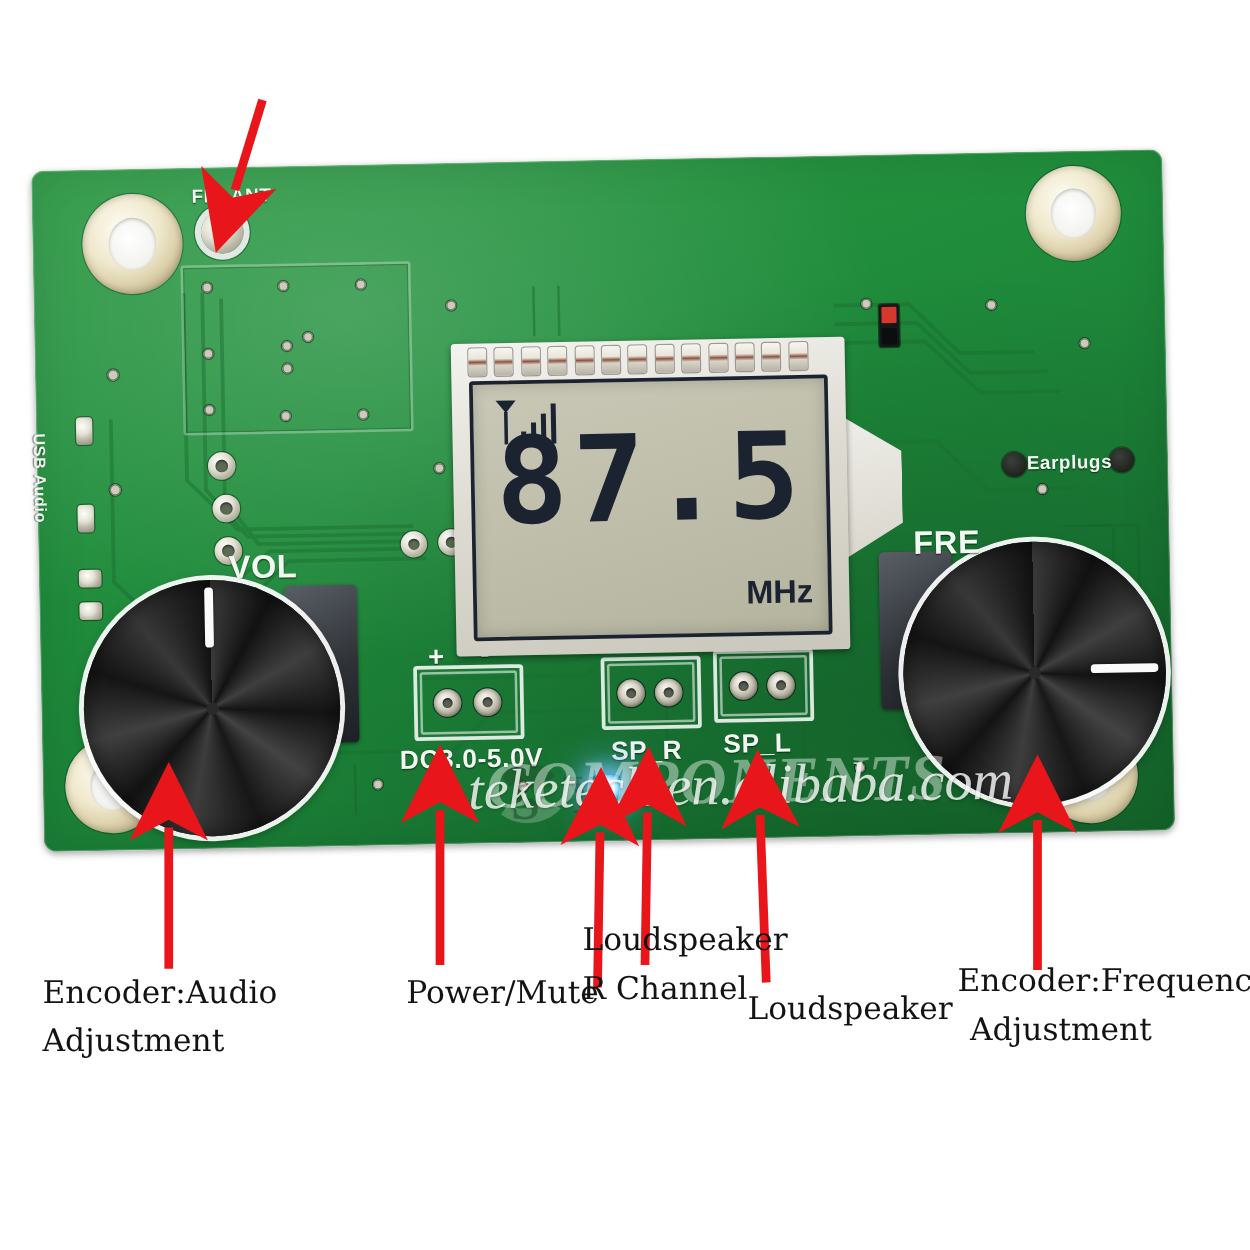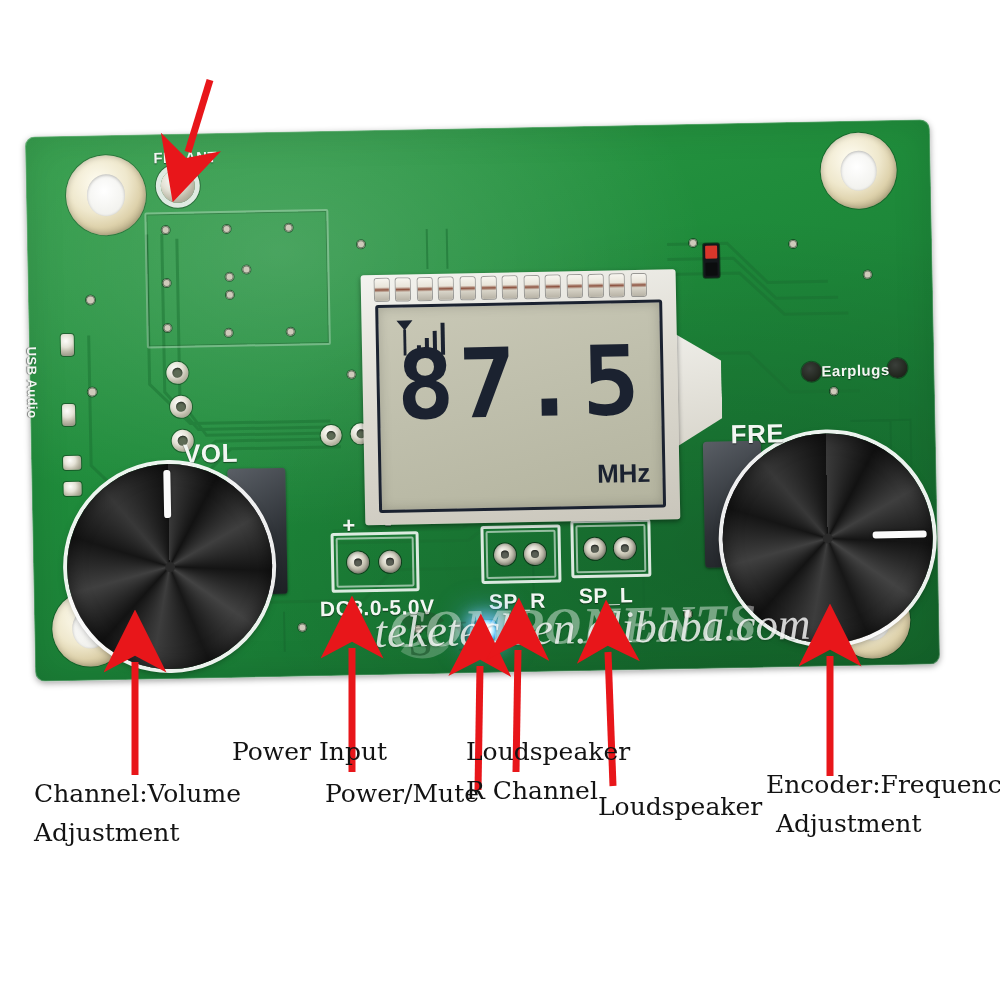--- a/index.html
+++ b/index.html
@@ -369,27 +369,24 @@
 
       <path d="M516 772 L518 650"></path>
 
       <path d="M613 786 L608 652"></path>
 
       <path d="M830 776 L830 656"></path>
     </g>
   </svg>
 
   <div class="anno" style="left:34px;top:775px;">
-    <div>Channel:Volume</div>
+    <div>Encoder:Audio</div>
     <div>Adjustment</div>
   </div>
 
-  <div class="anno" style="left:232px;top:733px;">
-    <div>Power Input</div>
-  </div>
 
   <div class="anno" style="left:325px;top:775px;">
     <div>Power/Mute</div>
   </div>
 
   <div class="anno" style="left:466px;top:733px;">
     <div>Loudspeaker</div>
     <div>R Channel</div>
   </div>
 

